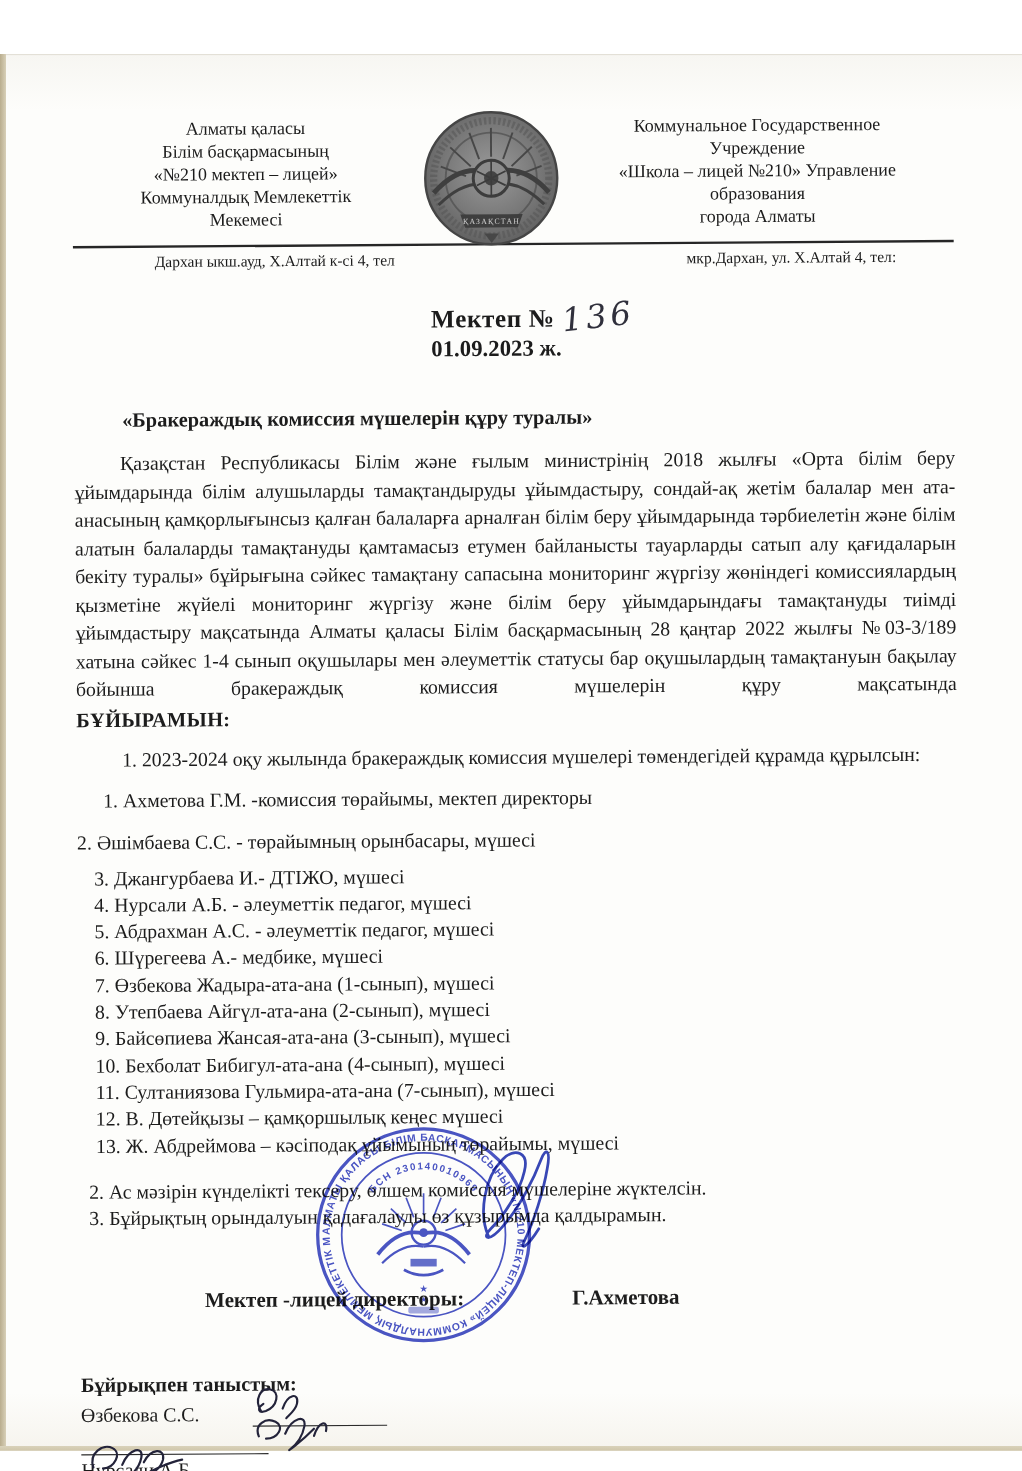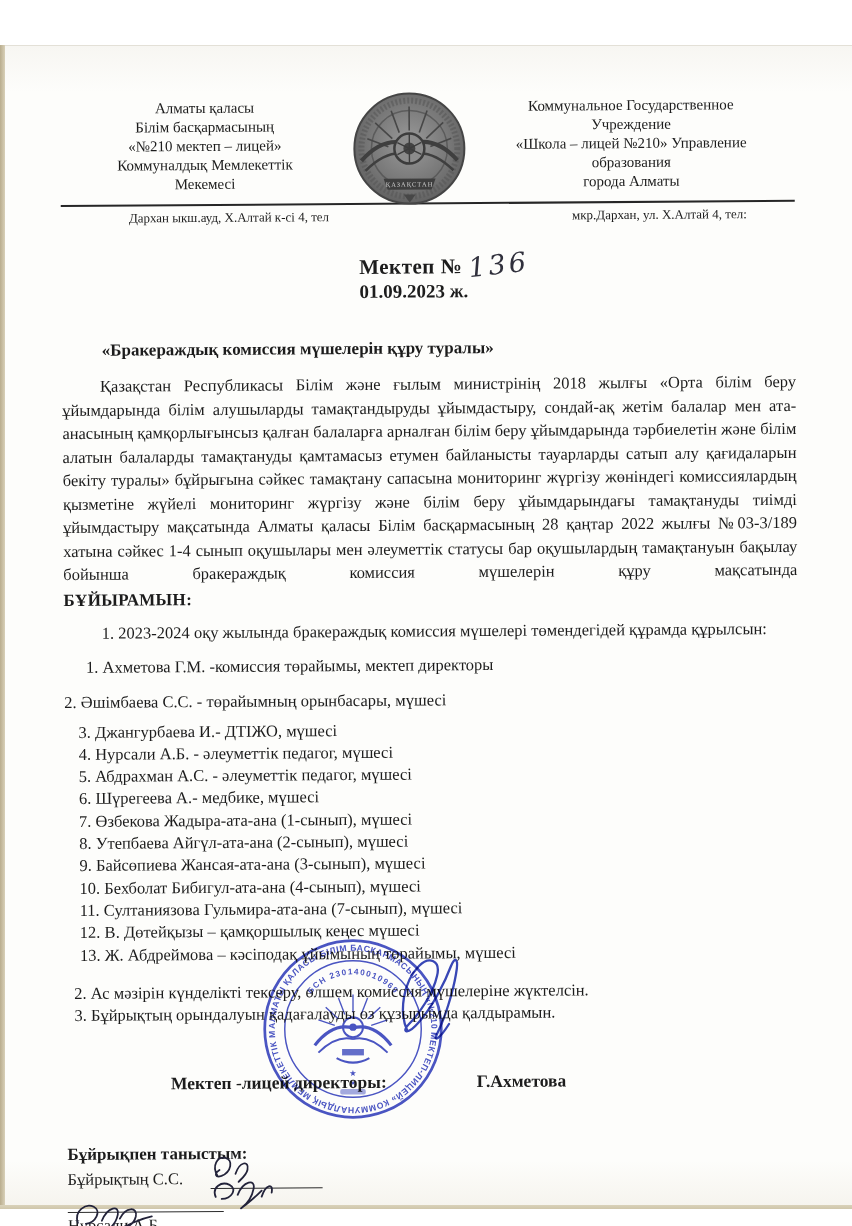--- a/index.html
+++ b/index.html
@@ -225,21 +225,21 @@
     <div class="item-3">3. Бұйрықтың орындалуын қадағалауды өз құзырымда қалдырамын.</div>
 
     <div class="director-row">
       <span class="director-label">Мектеп -лицей директоры:</span>
       <span class="director-name">Г.Ахметова</span>
     </div>
 
     <div class="ack-block">
       <div class="ack-title">Бұйрықпен таныстым:</div>
       <div class="ack-row">
-        <span class="ack-name">Бұйрықтың С.С.</span>
+        <span class="ack-name">Өзбекова С.С.</span>
         <span class="sig-line"></span>
         <svg class="ack-sig" width="80" height="34" viewBox="0 0 80 34">
           <path d="M12,24 C6,14 12,4 20,6 C28,8 26,20 16,24 C10,26 8,22 14,18 M30,22 C34,10 44,8 42,18 C41,23 36,27 33,30" fill="none" stroke="#23233a" stroke-width="1.8" stroke-linecap="round"></path>
         </svg>
       </div>
       <div class="ack-row">
         <span class="sig-line"></span>
         <svg class="ack-sig" width="90" height="36" viewBox="0 0 90 36">
           <path d="M8,22 C4,12 14,6 22,10 C30,14 24,24 14,24 M30,20 C36,6 48,4 46,14 C44,24 38,30 34,33 C30,36 42,28 54,16 M54,22 C58,10 66,8 64,18" fill="none" stroke="#23233a" stroke-width="1.8" stroke-linecap="round"></path>
         </svg>

